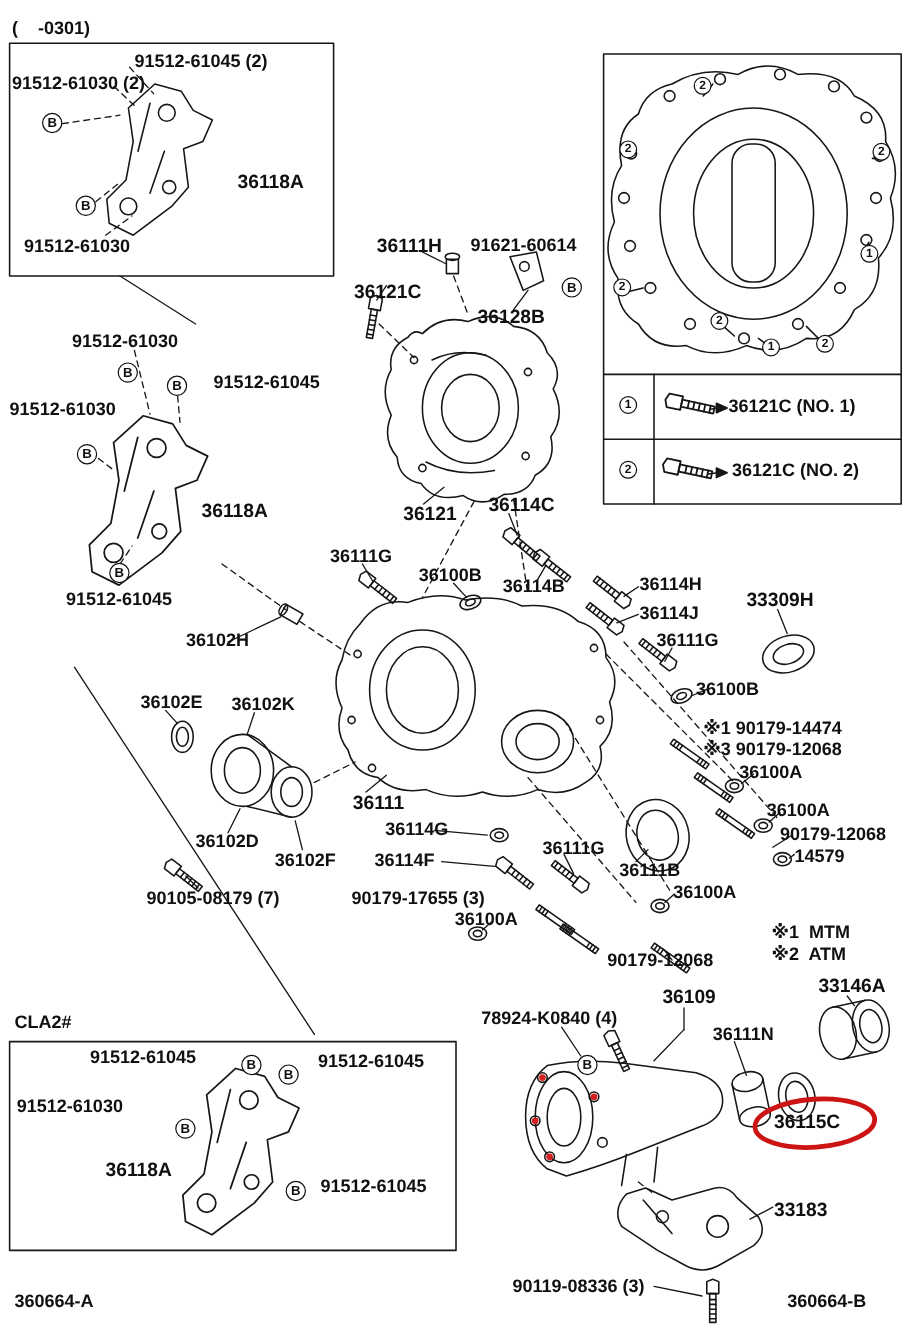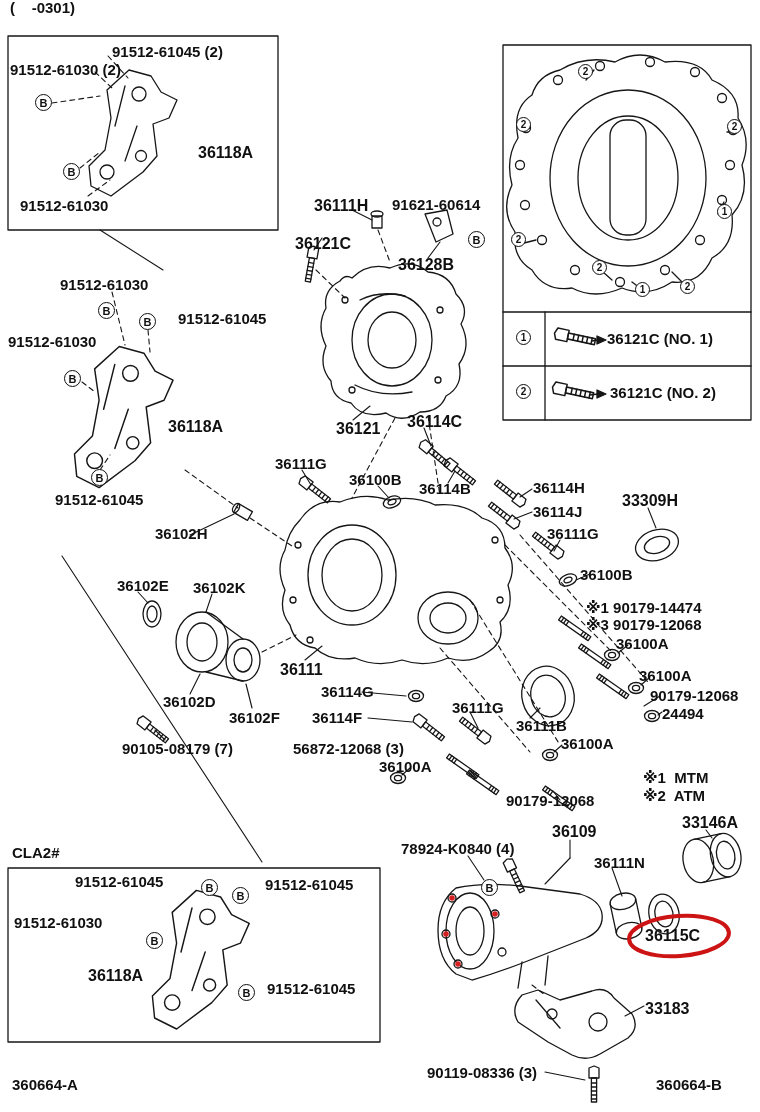--- a/index.html
+++ b/index.html
@@ -302,21 +302,21 @@
     <line x1="505" y1="545" x2="612" y2="652"></line>
     <line x1="520" y1="535" x2="648" y2="682"></line>
     <line x1="470" y1="600" x2="560" y2="745"></line>
     <line x1="440" y1="648" x2="530" y2="752"></line>
     <line x1="532" y1="985" x2="545" y2="995"></line>
   </g>
 
   <ellipse cx="679" cy="936" rx="50" ry="20" stroke-width="4" transform="rotate(-4 679 936)" stroke="#cc1414"></ellipse>
 </svg>
 
-<span class="lbl" style="left:10px;top:0">(    -0301)</span>
+<span class="lbl" style="left:10px;top:16px">(    -0301)</span>
 <span class="lbl" style="left:12px;top:1077px">360664-A</span>
 <span class="lbl" style="left:656px;top:1077px">360664-B</span>
 
 <span class="lbl" style="left:607px;top:331px">36121C (NO. 1)</span>
 <span class="lbl" style="left:610px;top:385px">36121C (NO. 2)</span>
 
 <span class="lbl" style="left:112px;top:44px">91512-61045 (2)</span>
 <span class="lbl" style="left:10px;top:62px">91512-61030 (2)</span>
 <span class="lbl big" style="left:198px;top:144px">36118A</span>
 <span class="lbl" style="left:20px;top:198px">91512-61030</span>
@@ -340,31 +340,31 @@
 <span class="lbl big" style="left:622px;top:492px">33309H</span>
 <span class="lbl" style="left:580px;top:567px">36100B</span>
 <span class="lbl" style="left:155px;top:526px">36102H</span>
 <span class="lbl" style="left:117px;top:578px">36102E</span>
 <span class="lbl" style="left:193px;top:580px">36102K</span>
 <span class="lbl" style="left:586px;top:600px">※1 90179-14474</span>
 <span class="lbl" style="left:586px;top:617px">※3 90179-12068</span>
 <span class="lbl" style="left:616px;top:636px">36100A</span>
 <span class="lbl" style="left:639px;top:668px">36100A</span>
 <span class="lbl" style="left:650px;top:688px">90179-12068</span>
-<span class="lbl" style="left:662px;top:706px">24494</span>
-<span class="lbl big" style="left:280px;top:661px">36111</span>
+<span class="lbl" style="left:662px;top:706px">14579</span>
+<span class="lbl big" style="left:294px;top:661px">36111</span>
 <span class="lbl" style="left:163px;top:694px">36102D</span>
 <span class="lbl" style="left:229px;top:710px">36102F</span>
 <span class="lbl" style="left:321px;top:684px">36114G</span>
 <span class="lbl" style="left:312px;top:710px">36114F</span>
 <span class="lbl" style="left:452px;top:700px">36111G</span>
 <span class="lbl" style="left:516px;top:718px">36111B</span>
 <span class="lbl" style="left:561px;top:736px">36100A</span>
 <span class="lbl" style="left:122px;top:741px">90105-08179 (7)</span>
-<span class="lbl" style="left:293px;top:741px">56872-12068 (3)</span>
+<span class="lbl" style="left:293px;top:741px">90179-17655 (3)</span>
 <span class="lbl" style="left:379px;top:759px">36100A</span>
 <span class="lbl" style="left:506px;top:793px">90179-12068</span>
 <span class="lbl" style="left:643px;top:770px">※1  MTM</span>
 <span class="lbl" style="left:643px;top:788px">※2  ATM</span>
 <span class="lbl big" style="left:682px;top:814px">33146A</span>
 <span class="lbl big" style="left:552px;top:823px">36109</span>
 <span class="lbl" style="left:401px;top:841px">78924-K0840 (4)</span>
 <span class="lbl" style="left:594px;top:855px">36111N</span>
 <span class="lbl big" style="left:645px;top:927px">36115C</span>
 <span class="lbl big" style="left:645px;top:1000px">33183</span>

